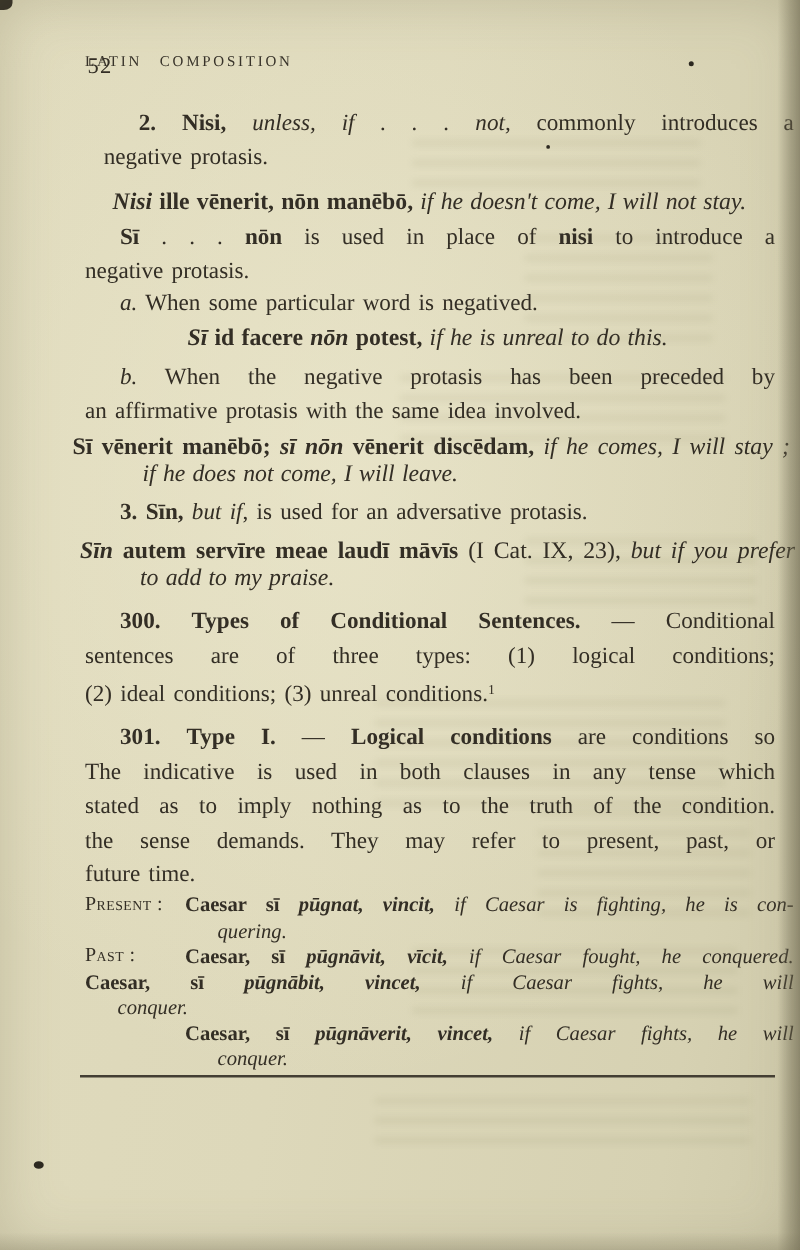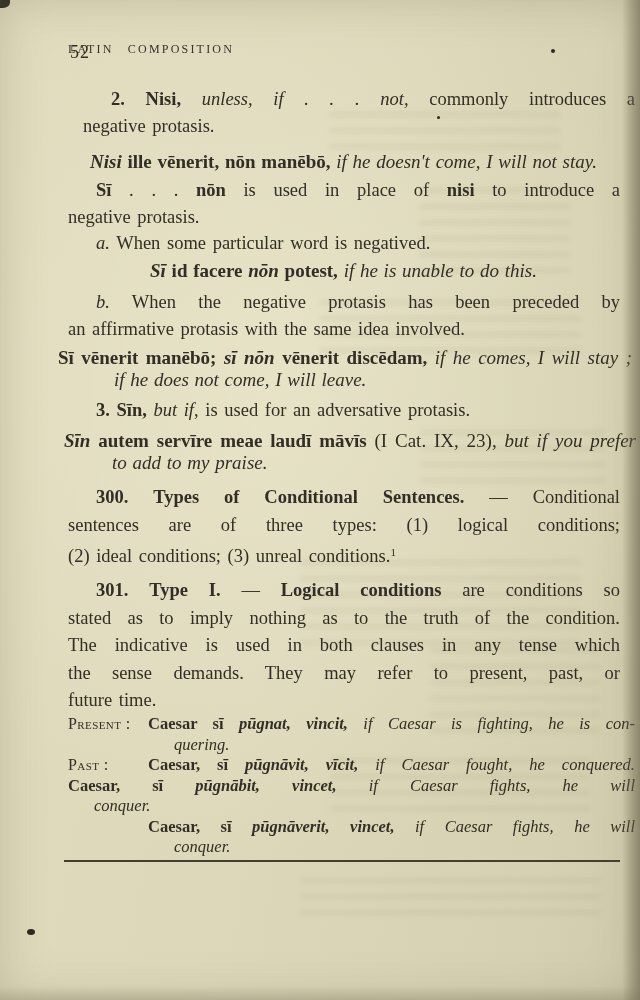--- a/index.html
+++ b/index.html
@@ -87,21 +87,21 @@
     </div>
 
   <div class="block para" style="top:177px;">
       <div class="line fill"><span class="r-b">Sī</span><span class="r-n"> . . . </span><span class="r-b">nōn</span><span class="r-n"> is used in place of </span><span class="r-b">nisi</span><span class="r-n"> to introduce a</span></div>
       <div class="line"><span class="r-n">negative protasis.</span></div>
     </div>
   <div class="block para" style="top:230px;">
       <div class="line"><span class="r-i">a.</span><span class="r-n">  When some particular word is negatived.</span></div>
     </div>
   <div class="block ex" style="top:260px;left:150px;width:470px;">
-      <div class="line"><span class="r-bi">Sī</span><span class="r-b"> id facere </span><span class="r-bi">nōn</span><span class="r-b"> potest, </span><span class="r-i">if he is unable to do this.</span></div>
+      <div class="line"><span class="r-bi">Sī</span><span class="r-b"> id facere </span><span class="r-bi">nōn</span><span class="r-b"> potest, </span><span class="r-i">if he is unreal to do this.</span></div>
     </div>
   <div class="block para" style="top:289px;">
       <div class="line fill"><span class="r-i">b.</span><span class="r-n">  When the negative protasis has been preceded by</span></div>
       <div class="line"><span class="r-n">an affirmative protasis with the same idea involved.</span></div>
     </div>
   <div class="block ex" id="ex-si-venerit" style="top:347px;left:58px;width:574px;line-height:22px;">
       <div class="line fill"><span class="r-b">Sī vēnerit manēbō; </span><span class="r-bi">sī nōn</span><span class="r-b"> vēnerit discēdam, </span><span class="r-i">if he comes, I will stay ;</span></div>
       <div class="line"><span class="r-i">if he does not come, I will leave.</span></div>
     </div>
 
@@ -113,22 +113,22 @@
       <div class="line"><span class="r-i">to add to my praise.</span></div>
     </div>
 
   <div class="block para" style="top:484px;line-height:27.5px;">
       <div class="line fill"><span class="r-b">300.</span><span class="r-n"> </span><span class="r-b">Types of Conditional Sentences.</span><span class="r-n"> — Conditional</span></div>
       <div class="line fill"><span class="r-n">sentences are of three types:  (1) logical conditions;</span></div>
       <div class="line"><span class="r-n">(2) ideal conditions;  (3) unreal conditions.</span><span class="r-sup">1</span></div>
     </div>
   <div class="block para" style="top:577px;line-height:27.5px;">
       <div class="line fill"><span class="r-b">301.</span><span class="r-n"> </span><span class="r-b">Type I.</span><span class="r-n"> — </span><span class="r-b">Logical conditions</span><span class="r-n"> are conditions so</span></div>
+      <div class="line fill"><span class="r-n">The indicative is used in both clauses in any tense which</span></div>
       <div class="line fill"><span class="r-n">stated as to imply nothing as to the truth of the condition.</span></div>
-      <div class="line fill"><span class="r-n">The indicative is used in both clauses in any tense which</span></div>
       <div class="line fill"><span class="r-n">the sense demands.  They may refer to present, past, or</span></div>
       <div class="line"><span class="r-n">future time.</span></div>
     </div>
 
   <div class="block" id="tenses" style="top:714px;">
     <div class="trow">
       <span class="tlabel">Present :</span>
       <div class="ttext">
           <div class="line fill"><span class="r-b">Caesar sī </span><span class="r-bi">pūgnat, vincit,</span><span class="r-n"> </span><span class="r-i">if Caesar is fighting, he is con-</span></div>
           <div class="line"><span class="r-i">quering.</span></div>

